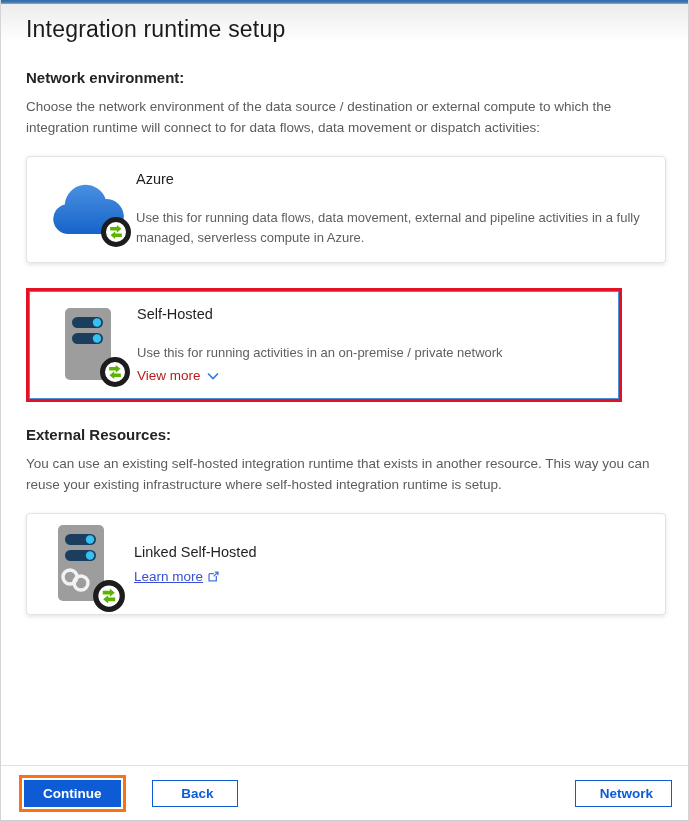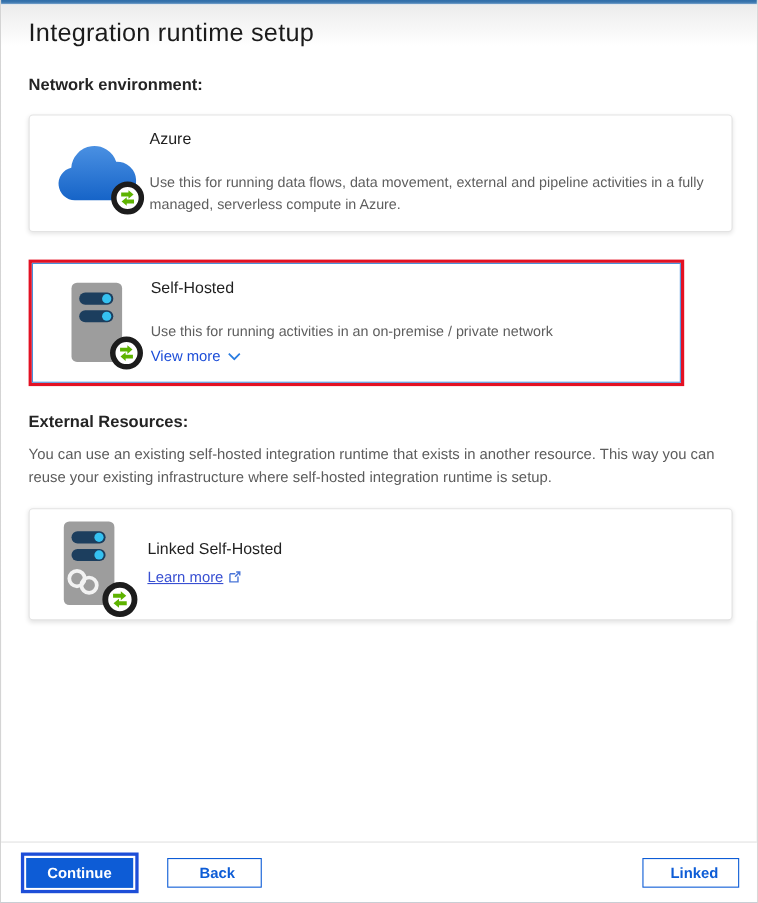--- a/index.html
+++ b/index.html
@@ -92,21 +92,21 @@
     margin-top: 21px;
     font-size: 13px;
     line-height: 20px;
     color: #5e5e5e;
     max-width: 505px;
   }
   .view-more-link {
     margin-top: 5px;
     display: inline-flex; align-items: center; gap: 6px;
     font-size: 13.5px;
-    color: #1d4ed8;
+    color: #b91c1c;
     cursor: pointer;
   }
   .learn-more-link {
     margin-top: 9px;
     display: inline-flex; align-items: center; gap: 4px;
     font-size: 13.5px;
     color: #3950d2;
     cursor: pointer;
   }
   .learn-more-link .lbl { text-decoration: underline; }
@@ -135,38 +135,39 @@
     color: #fff;
     border: 1px solid #0d5cd6;
   }
   .btn-secondary {
     background: #fff;
     color: #0d5cd6;
     border: 1px solid #0d5cd6;
     padding-left: 24px;
   }
   .continue-annotation {
-    border: 3px solid #1d4ed8;
+    border: 3px solid #f97316;
     padding: 2px;
     display: inline-block;
     line-height: 0;
   }
   .back-btn { margin-left: 26px; }
   .cancel-btn { margin-left: auto; }
 </style>
 </head>
 <body>
 
 <div class="page">
   <div class="top-accent"></div>
 
   <div class="content">
     <div class="page-title">Integration runtime setup</div>
 
     <div class="section-heading">Network environment:</div>
+    <div class="section-desc">Choose the network environment of the data source / destination or external compute to which the integration runtime will connect to for data flows, data movement or dispatch activities:</div>
 
     <div class="card">
       <div class="card-icon-wrap">
         <svg width="74" height="56" viewBox="0 0 74 56" aria-hidden="true">
           <defs>
             <linearGradient id="cloudGrad" x1="0" y1="0" x2="0" y2="1">
               <stop offset="0" stop-color="#4a90e2"></stop>
               <stop offset="1" stop-color="#1664c8"></stop>
             </linearGradient>
           </defs>
@@ -256,15 +257,15 @@
         </div>
       </div>
     </div>
   </div>
 
   <div class="footer">
     <span class="continue-annotation">
       <button class="btn btn-primary">Continue</button>
     </span>
     <button class="btn btn-secondary back-btn">Back</button>
-    <button class="btn btn-secondary cancel-btn">Linked</button>
+    <button class="btn btn-secondary cancel-btn">Network</button>
   </div>
 </div>
 
 </body></html>

